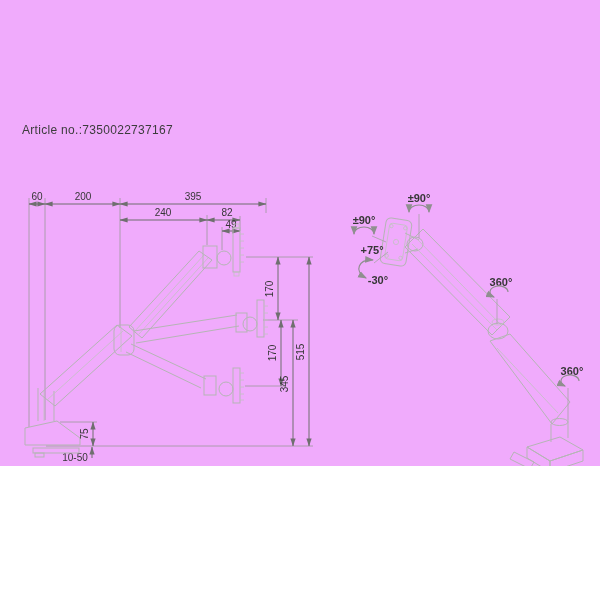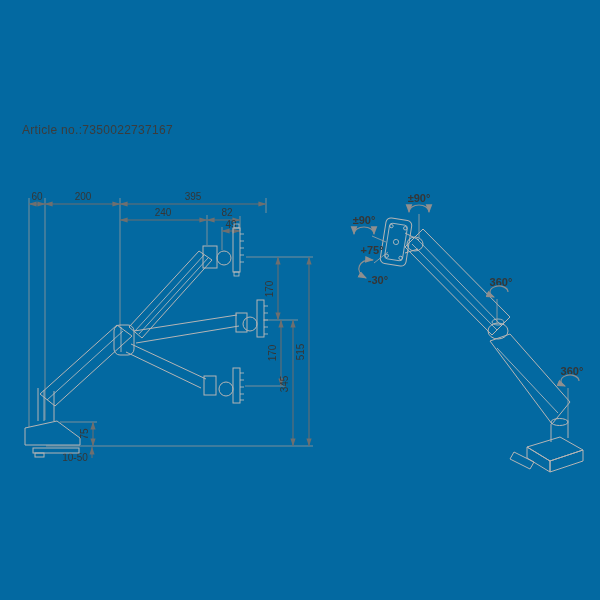--- a/index.html
+++ b/index.html
@@ -1,19 +1,19 @@
 <!DOCTYPE html>
 <html><head>
 <meta charset="utf-8">
 <style>
   html,body{margin:0;padding:0;background:#ffffff;}
   .canvas{
     position:relative;
-    width:600px;height:600px;
-    background:#0369a1;
+    width:600px;height:466px;
+    background:#f0abfc;
     overflow:hidden;
     font-family:"Liberation Sans", sans-serif;
   }
   svg{display:block;}
   text{
     font-family:"Liberation Sans", sans-serif;
     fill:#363636;
   }
   .dim-text{font-size:10px;}
   .angle-text{font-size:11px;font-weight:600;}

